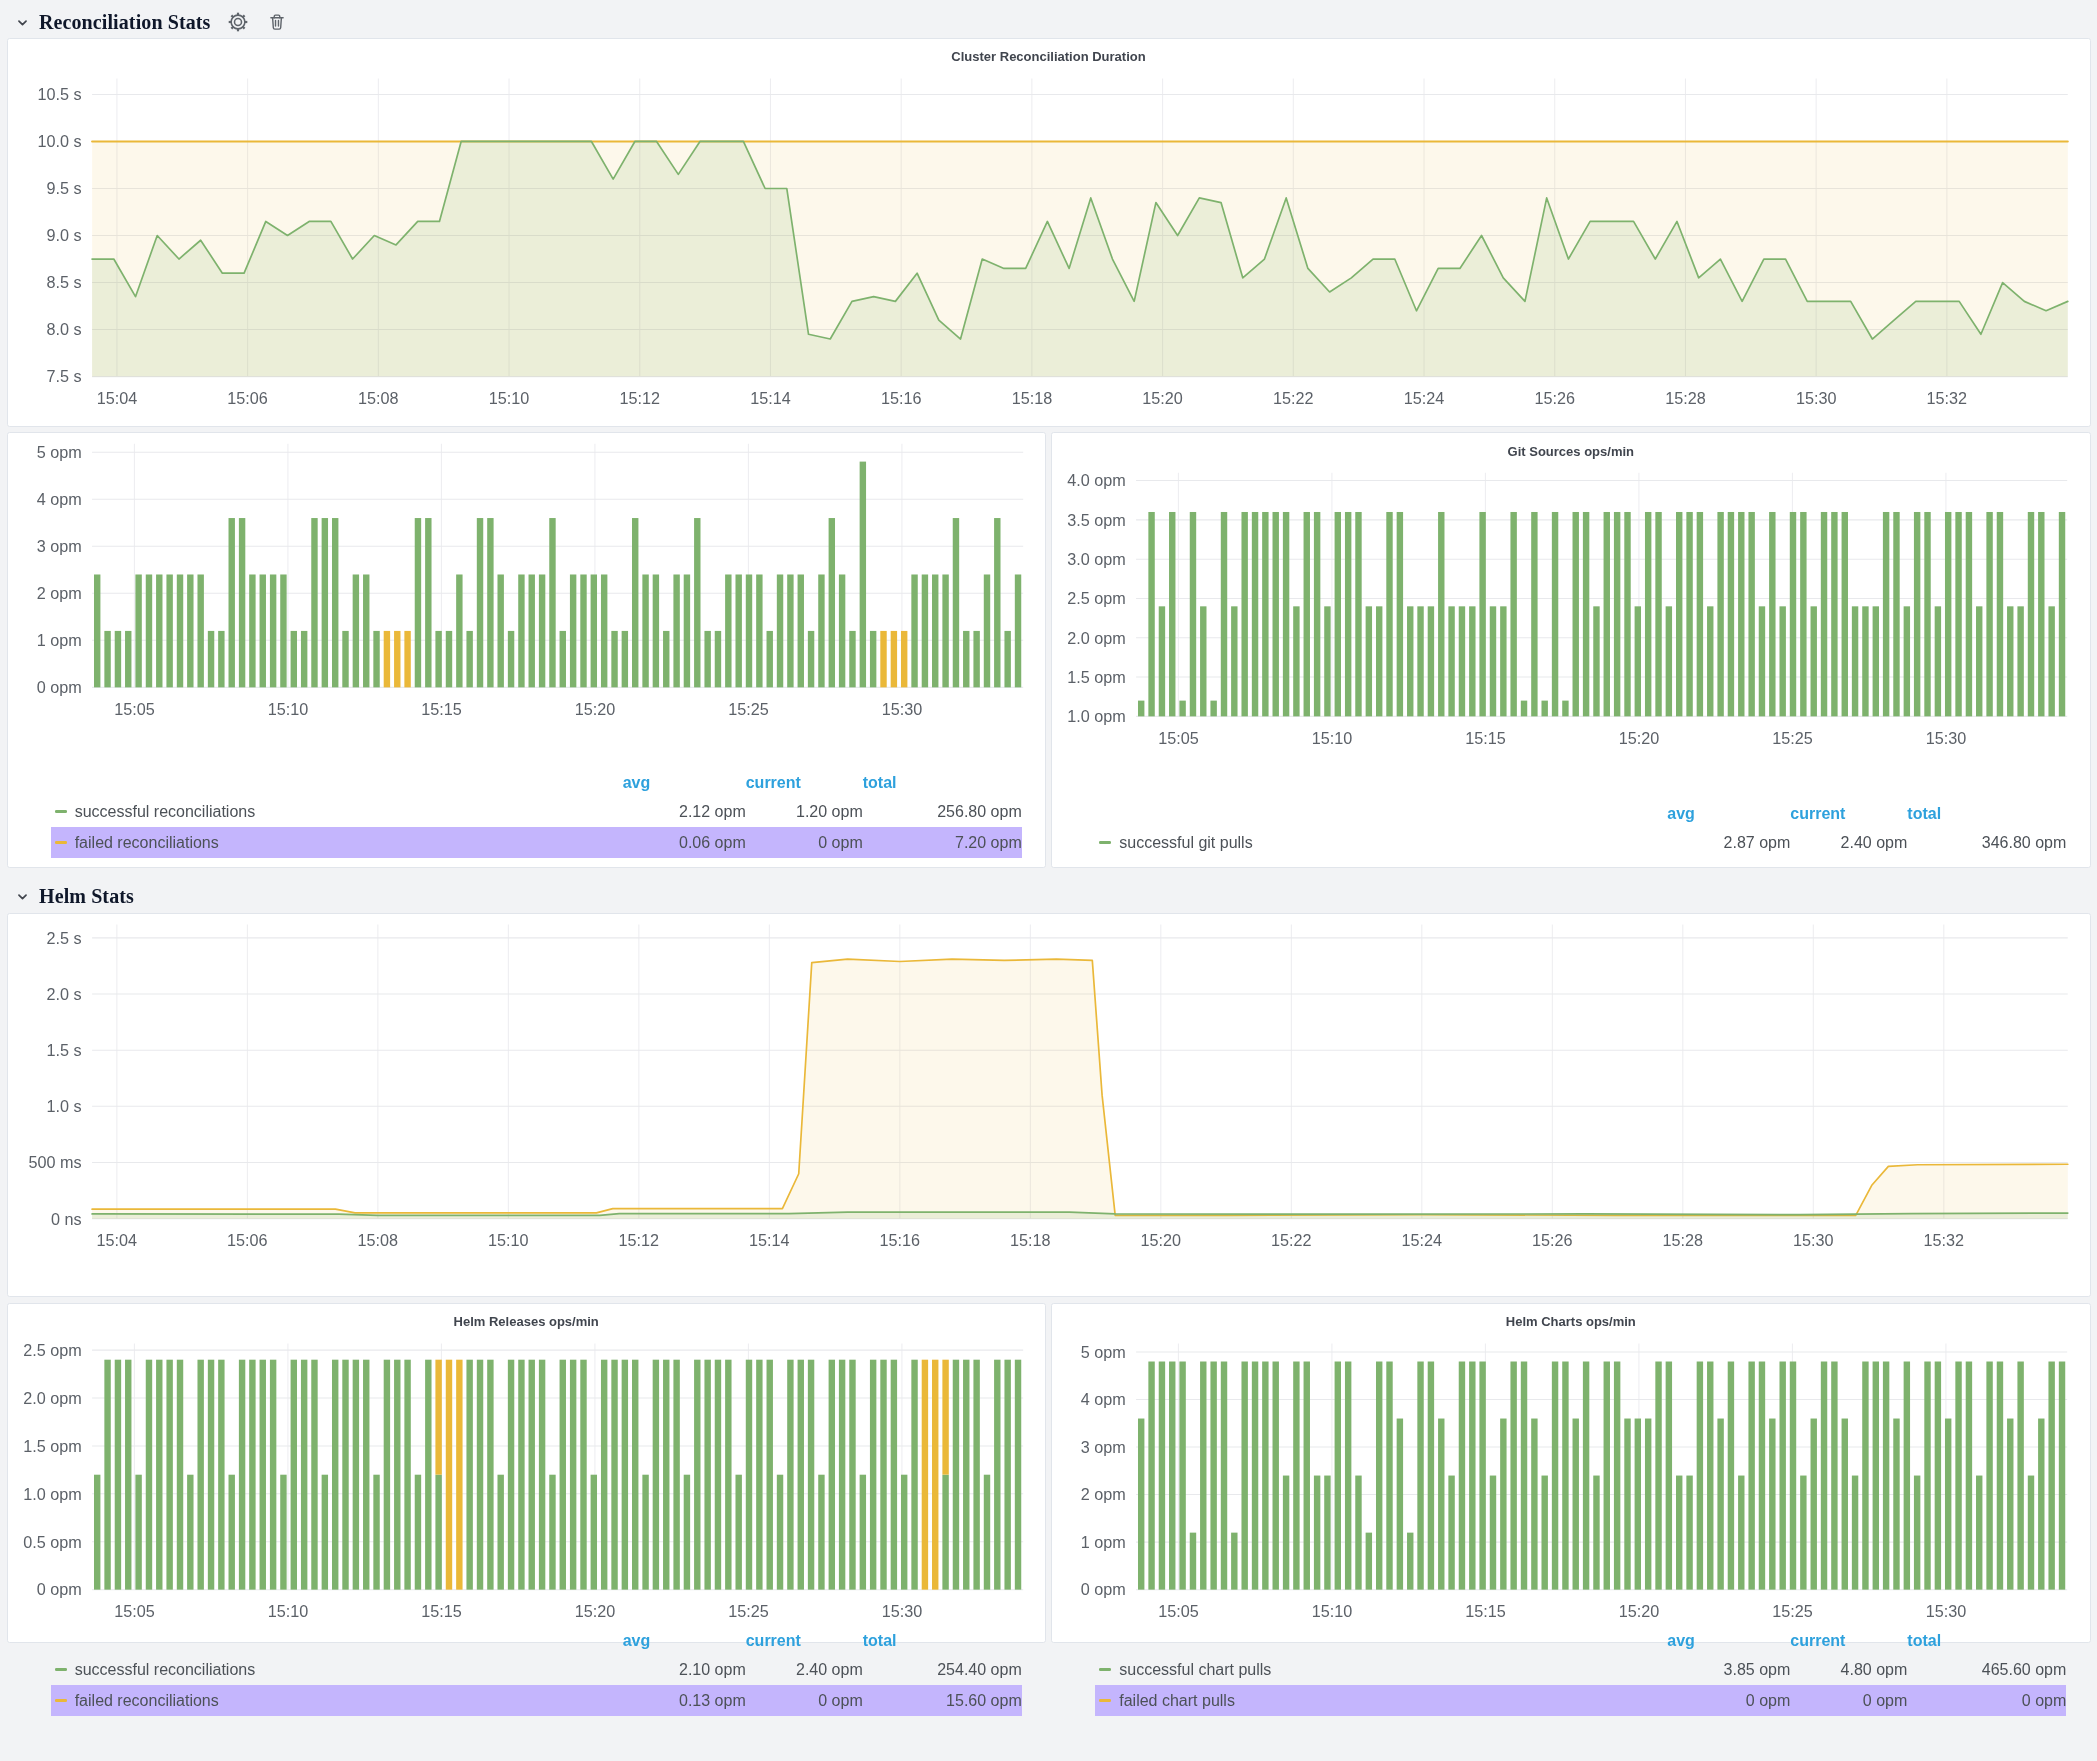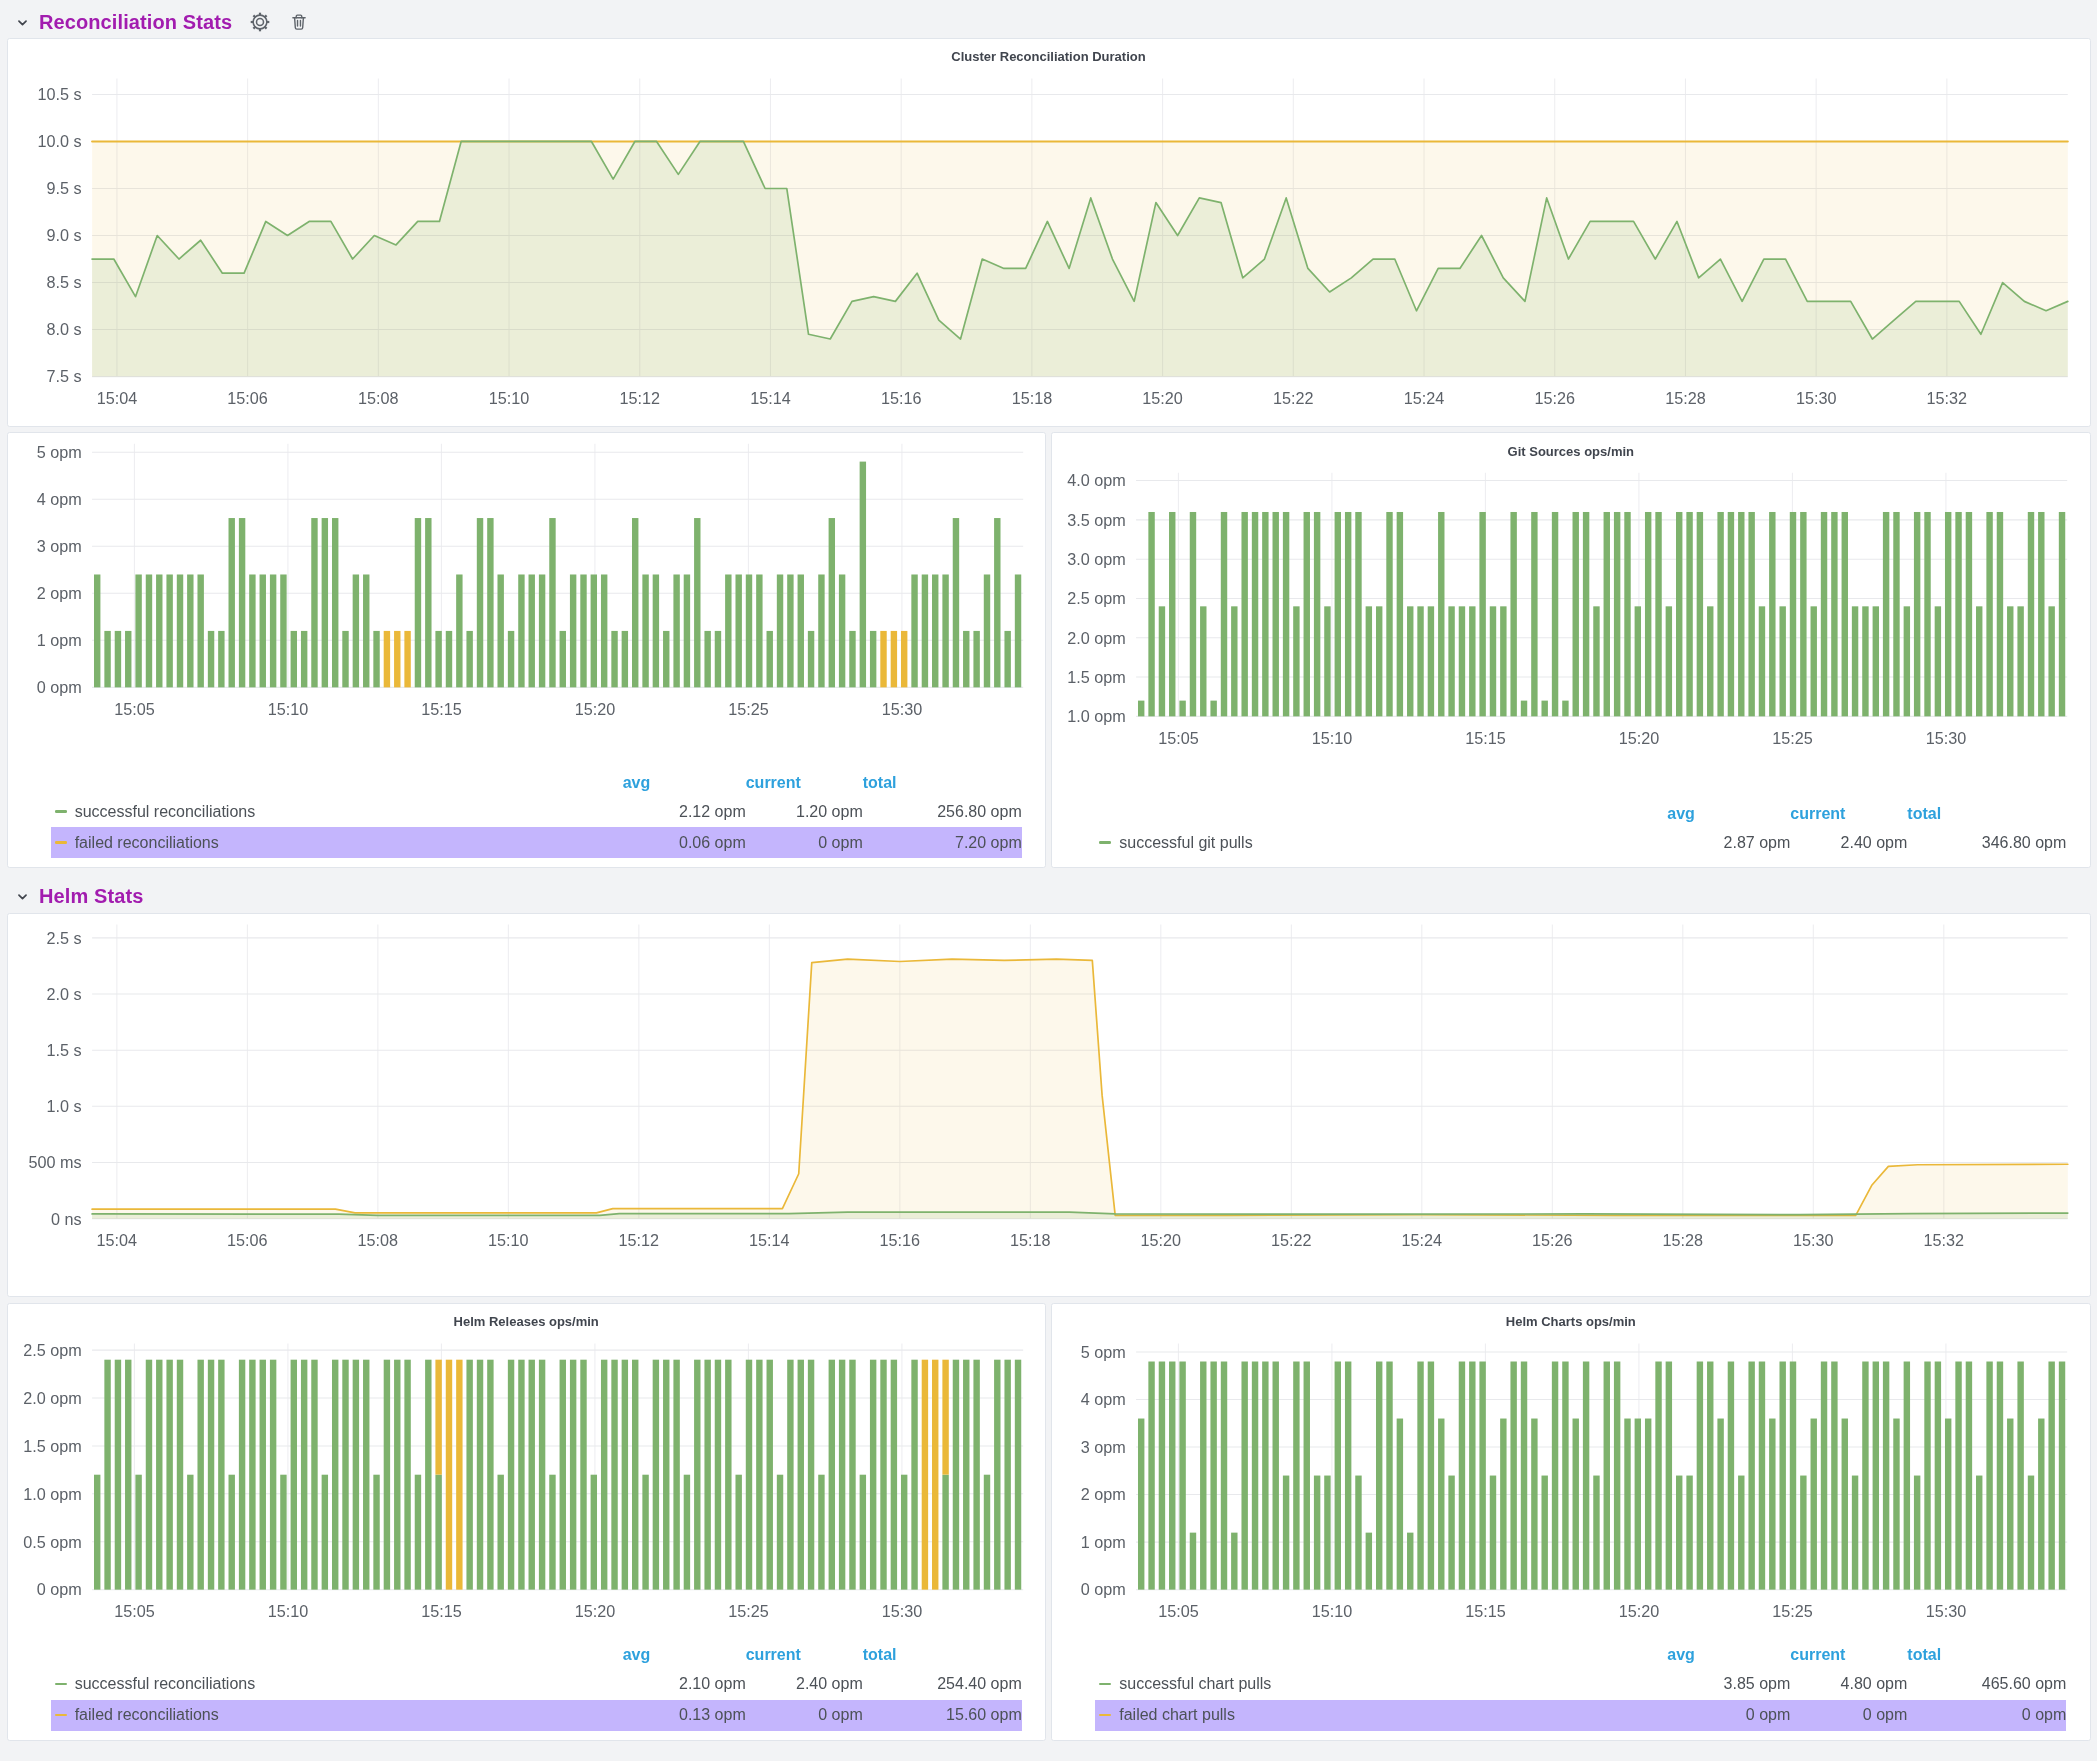--- a/index.html
+++ b/index.html
@@ -10,21 +10,21 @@
     font-family: "Liberation Sans", sans-serif;
     color: #4c5157;
     padding: 0 6.5px 6.5px 6.5px;
     overflow: hidden;
   }
   .section-header {
     display: flex; align-items: center; gap: 9px;
     height: 38px; padding: 6.5px 7.8px 0 7.8px;
   }
   .section-header .title {
-    font-size: 20px; font-weight: bold; color: #a21caf; letter-spacing: 0.1px;
+    font-size: 20px; font-weight: bold; color: #0f172a; letter-spacing: 0.1px; font-family: Liberation Serif, serif;
   }
   .section-header .hicon { display:flex; align-items:center; margin-left: 7.8px; cursor:pointer; }
   .chev { margin-right: -1.3px; display:flex; align-items:center; cursor:pointer; }
   .panel {
     background: #fff;
     border: 0.6px solid #e1e5eb;
     border-radius: 2.6px;
     display: flex; flex-direction: column;
     padding: 0 5.2px;
   }
@@ -482,21 +482,21 @@
       <text x="1770.8190224570674" y="512" text-anchor="middle" font-size="25" fill="#5c6168">15:20</text>
       <text x="1972.1400264200793" y="512" text-anchor="middle" font-size="25" fill="#5c6168">15:22</text>
       <text x="2173.4610303830914" y="512" text-anchor="middle" font-size="25" fill="#5c6168">15:24</text>
       <text x="2374.782034346103" y="512" text-anchor="middle" font-size="25" fill="#5c6168">15:26</text>
       <text x="2576.103038309115" y="512" text-anchor="middle" font-size="25" fill="#5c6168">15:28</text>
       <text x="2777.424042272127" y="512" text-anchor="middle" font-size="25" fill="#5c6168">15:30</text>
       <text x="2978.745046235139" y="512" text-anchor="middle" font-size="25" fill="#5c6168">15:32</text>
     </svg>
 </div>
 
-<div class="row" style="height:438px; margin-bottom:4px;">
+<div class="row" style="height:340px; margin-bottom:4px;">
   <div class="panel">
     <div class="panel-title">Helm Releases ops/min</div>
     <svg id="c4" class="chart" viewBox="0 0 1585 452">
         <line x1="187.3827893175074" x2="187.3827893175074" y1="16" y2="396" stroke="#ededf0" stroke-width="1.6"></line>
         <line x1="424.27695351137487" x2="424.27695351137487" y1="16" y2="396" stroke="#ededf0" stroke-width="1.6"></line>
         <line x1="661.1711177052423" x2="661.1711177052423" y1="16" y2="396" stroke="#ededf0" stroke-width="1.6"></line>
         <line x1="898.0652818991097" x2="898.0652818991097" y1="16" y2="396" stroke="#ededf0" stroke-width="1.6"></line>
         <line x1="1134.959446092977" x2="1134.959446092977" y1="16" y2="396" stroke="#ededf0" stroke-width="1.6"></line>
         <line x1="1371.8536102868447" x2="1371.8536102868447" y1="16" y2="396" stroke="#ededf0" stroke-width="1.6"></line>
         <line x1="122" x2="1559" y1="396" y2="396" stroke="#e8e9ec" stroke-width="1.6"></line>

